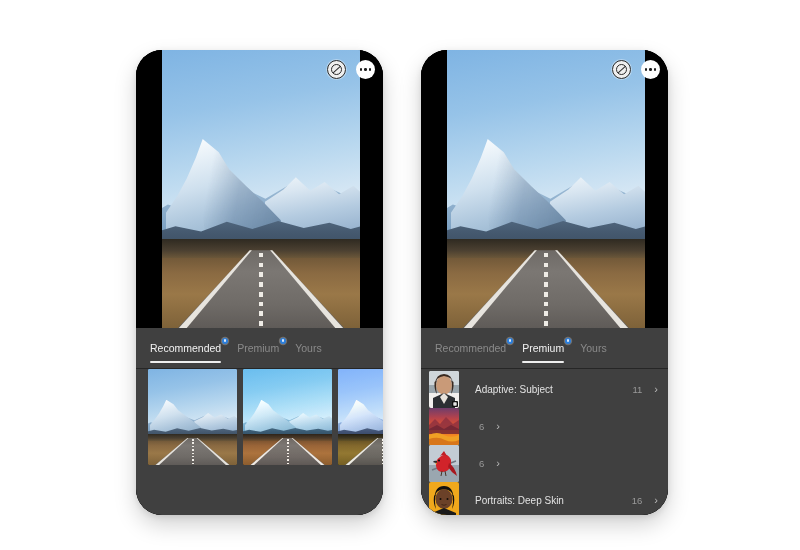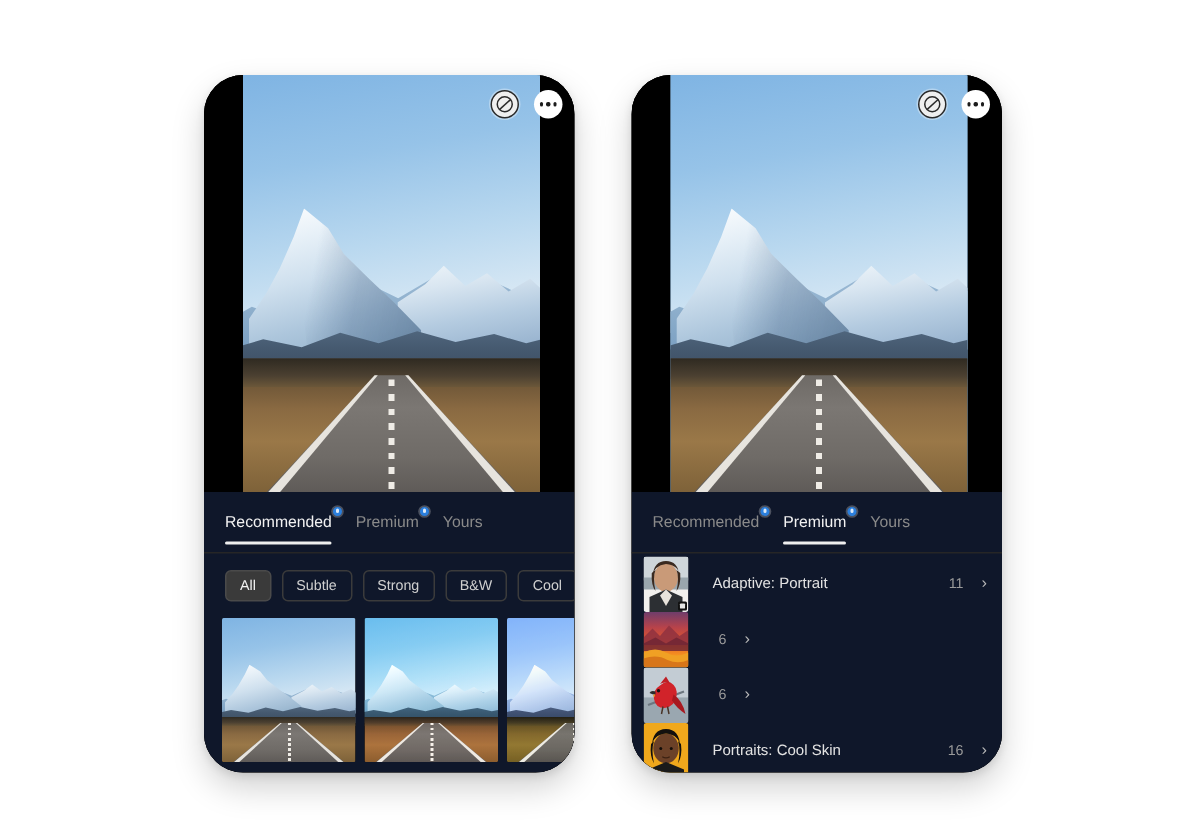--- a/index.html
+++ b/index.html
@@ -211,21 +211,21 @@
     background: #1c1c1c;
     display: block;
   }
 
   
   .panel {
     position: absolute;
     left: 0; right: 0;
     top: 278px;
     bottom: 0;
-    background: #0f172a;
+    background: #404040;
   }
 
   .tabs {
     display: flex;
     align-items: flex-start;
     gap: 16px;
     padding: 14px 14px 0 14px;
     height: 40px;
     box-sizing: border-box;
   }
@@ -401,28 +401,20 @@
           <div class="tab">
             <span>Premium</span>
             <span class="tab-dot"></span>
           </div>
           <div class="tab">
             <span>Yours</span>
           </div>
         </div>
         <div class="tabs-divider"></div>
 
-        <div class="chips">
-          <div class="chip selected">All</div>
-          <div class="chip">Subtle</div>
-          <div class="chip">Strong</div>
-          <div class="chip">B&amp;W</div>
-          <div class="chip">Cool</div>
-
-        </div>
 
         <div class="presets">
           <div class="preset">
             <div class="mini">
               <div class="sky"></div>
               <div class="ridge-far"></div>
               <div class="peak-right"></div>
               <div class="peak"></div>
               <div class="foothills"></div>
               <div class="ground"></div>
@@ -526,21 +518,21 @@
                 <ellipse cx="15" cy="14" rx="8" ry="9.5" fill="#c99a78"></ellipse>
                 <path d="M6 13 Q7 3 15 3 Q23 3 24 13 Q24 6 15 5 Q7 6 6 13 Z" fill="#3a2a20"></path>
                 <path d="M5.5 11 Q5 19 8 23 Q6 14 8 9 Z" fill="#3a2a20"></path>
                 <path d="M24.5 11 Q25 19 22 23 Q24 14 22 9 Z" fill="#3a2a20"></path>
                 <path d="M15 22 L26 27 L26 37 L4 37 L4 27 Z" fill="#2c2f33"></path>
                 <path d="M15 22 L19 26 L15 33 L11 26 Z" fill="#e8e3dc"></path>
                 <rect x="23" y="30" width="6" height="6" rx="1" fill="#111"></rect>
                 <rect x="24.3" y="31.3" width="3.4" height="3.4" rx="0.6" fill="#e6e6e6"></rect>
               </svg>
             </div>
-            <div class="plabel">Adaptive: Portrait</div>
+            <div class="plabel">Adaptive: Subject</div>
             <div class="pcount">11</div>
             <div class="pchevron">›</div>
           </div>
 
           <div class="prow">
             <div class="pthumb">
               <svg class="tsvg" viewBox="0 0 30 37" preserveAspectRatio="xMidYMid slice">
                 <defs>
                   <linearGradient id="sunsetG" x1="0" y1="0" x2="0" y2="1">
                     <stop offset="0%" stop-color="#6f3d6b"></stop>
@@ -588,21 +580,21 @@
                 <ellipse cx="15" cy="17" rx="8.5" ry="10" fill="#6b4128"></ellipse>
                 <path d="M5.5 16 Q6 4 15 4 Q24 4 24.5 16 Q24 8 15 7 Q6 8 5.5 16 Z" fill="#13100e"></path>
                 <path d="M5 14 Q4 22 7 27 Q5 18 7 12 Z" fill="#13100e"></path>
                 <path d="M25 14 Q26 22 23 27 Q25 18 23 12 Z" fill="#13100e"></path>
                 <circle cx="11.5" cy="17" r="1" fill="#120d09"></circle>
                 <circle cx="18.5" cy="17" r="1" fill="#120d09"></circle>
                 <path d="M12.5 22.5 Q15 24 17.5 22.5" stroke="#3d2213" stroke-width="0.9" fill="none"></path>
                 <path d="M15 26 L27 31 L27 37 L3 37 L3 31 Z" fill="#1a1a1a"></path>
               </svg>
             </div>
-            <div class="plabel">Portraits: Cool Skin</div>
+            <div class="plabel">Portraits: Deep Skin</div>
             <div class="pcount">16</div>
             <div class="pchevron">›</div>
           </div>
 
         </div>
       </div>
 
     </div>
   </div>
 

